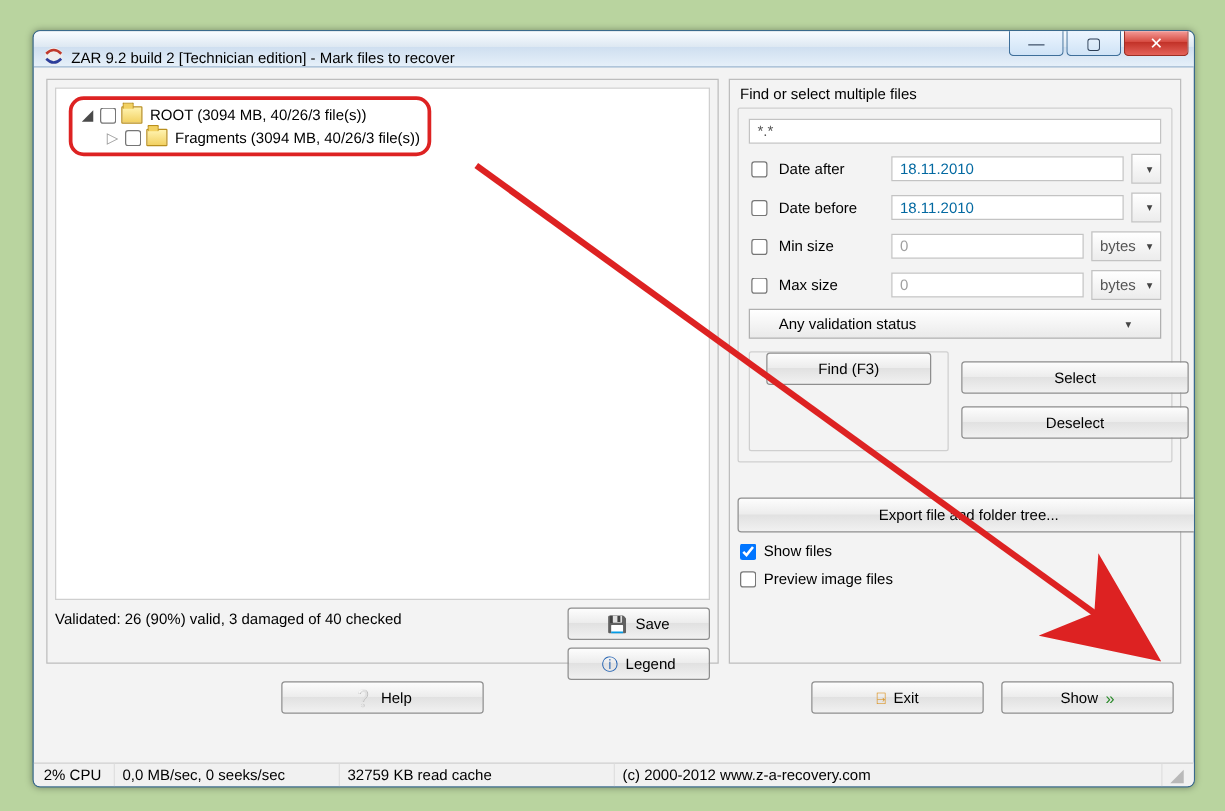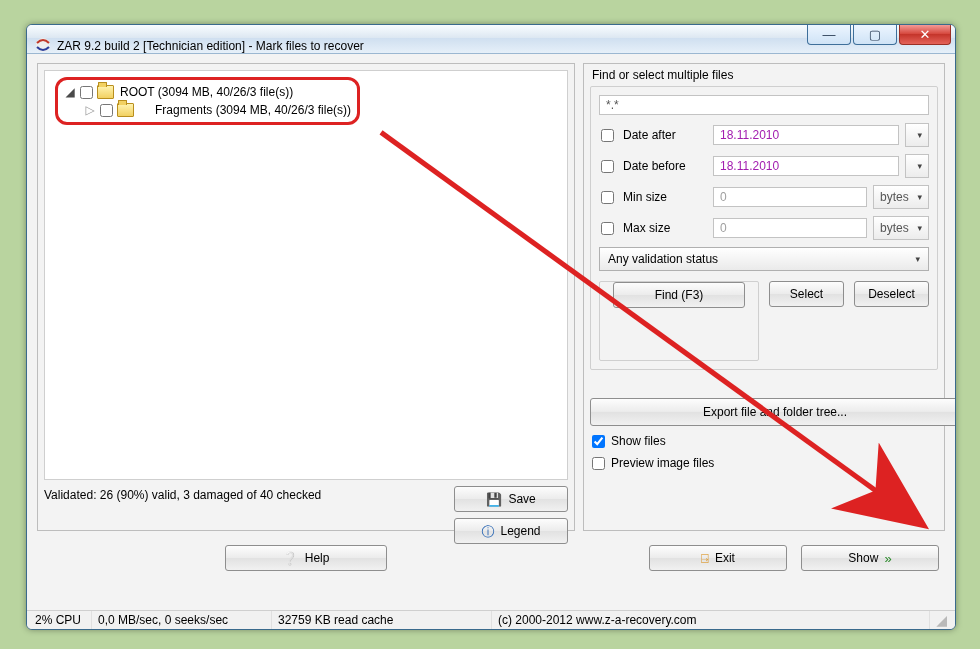--- a/index.html
+++ b/index.html
@@ -29,27 +29,27 @@
 .glyph{font-size:13px;line-height:1}
 .gblue{color:#1f5fb0}
 .ggreen{color:#2a8a2a}
 .gorange{color:#d98500}
 .gpurple{color:#7030a0}
 .rpanel-title{font-size:12px;margin:-2px 0 4px 2px}
 .rsec{border:1px solid #cfcfcf;border-radius:2px;padding:8px;background:#f3f3f3}
 .rrow{display:grid;grid-template-columns:18px 84px 1fr 56px;gap:6px;align-items:center;margin-bottom:7px}
 .rrow.two{grid-template-columns:18px 84px 1fr 24px}
 .txtin{height:20px;border:1px solid #c3c3c3;background:#fff;padding:0 6px;font-size:12px;color:#555;width:100%;box-sizing:border-box}
-.datein{color:#a21caf}
+.datein{color:#0369a1}
 .selunit{height:22px;border:1px solid #c3c3c3;background:linear-gradient(#fff,#ececec);display:flex;align-items:center;justify-content:space-between;padding:0 6px;font-size:12px;color:#555}
 .car-glyph{font-size:9px;color:#444}
-.valsel{height:22px;border:1px solid #b0b0b0;background:linear-gradient(#fff,#eaeaea);display:flex;align-items:center;justify-content:space-between;padding:0 8px;margin-top:2px}
+.valsel{height:22px;border:1px solid #b0b0b0;background:linear-gradient(#fff,#eaeaea);display:flex;align-items:center;justify-content:space-between;padding:0 23px;margin-top:2px}
 .findrow{display:grid;grid-template-columns:1fr 1fr;gap:10px;margin-top:10px}
 .findcell{border:1px solid #cfcfcf;border-radius:2px;display:flex;align-items:flex-start;justify-content:center;height:78px}
-.stackcell{display:flex;flex-direction:row;gap:10px;height:78px;justify-content:center}
+.stackcell{display:flex;flex-direction:column;gap:10px;height:78px;justify-content:center}
 .export-area{margin-top:28px}
 .chkrow{display:flex;align-items:center;gap:4px;margin-top:8px}
 .bottom-left,.bottom-right{display:flex;align-items:center}
 .bottom-left{justify-content:center}
 .bottom-right{justify-content:flex-end;gap:14px;padding-right:6px}
 .bottom-right .btn{min-width:116px}
 .statusbar{position:absolute;left:0;right:0;bottom:0;height:18px;border-top:1px solid #cfcfcf;background:#f1f1f1;display:grid;grid-template-columns:62px 180px 220px auto 20px;align-items:center;font-size:12px;padding:0 2px}
 .statusbar>div{border-left:1px solid #e0e0e0;padding:0 6px;height:100%;display:flex;align-items:center}
 .statusbar>div:first-child{border-left:none}
 .grip{justify-self:end;color:#b9b9b9;font-size:14px;padding-right:2px}
@@ -93,21 +93,21 @@
               <div class="trow">
                 <span class="tri">◢</span>
                 <input type="checkbox" class="cb" style="">
                 <span class="fld"></span>
                 <span style="margin-left:4px">ROOT (3094 MB, 40/26/3 file(s))</span>
               </div>
               <div class="trow" style="padding-left:20px">
                 <span class="tri" style="color:#9a9a9a">▷</span>
                 <input type="checkbox" class="cb" style="">
                 <span class="fld"></span>
-                <span style="margin-left:19px">Fragments (3094 MB, 40/26/3 file(s))</span>
+                <span style="margin-left:4px">Fragments (3094 MB, 40/26/3 file(s))</span>
               </div>
             </div>
           </div>
           <div class="leftfoot">
             <div>
               <div class="statline">Validated: 26 (90%)  valid, 3 damaged of 40 checked</div>
             </div>
             <div style="display:flex;flex-direction:column;gap:6px">
               <div class="btn">
                 <span class="glyph gpurple">💾</span>

